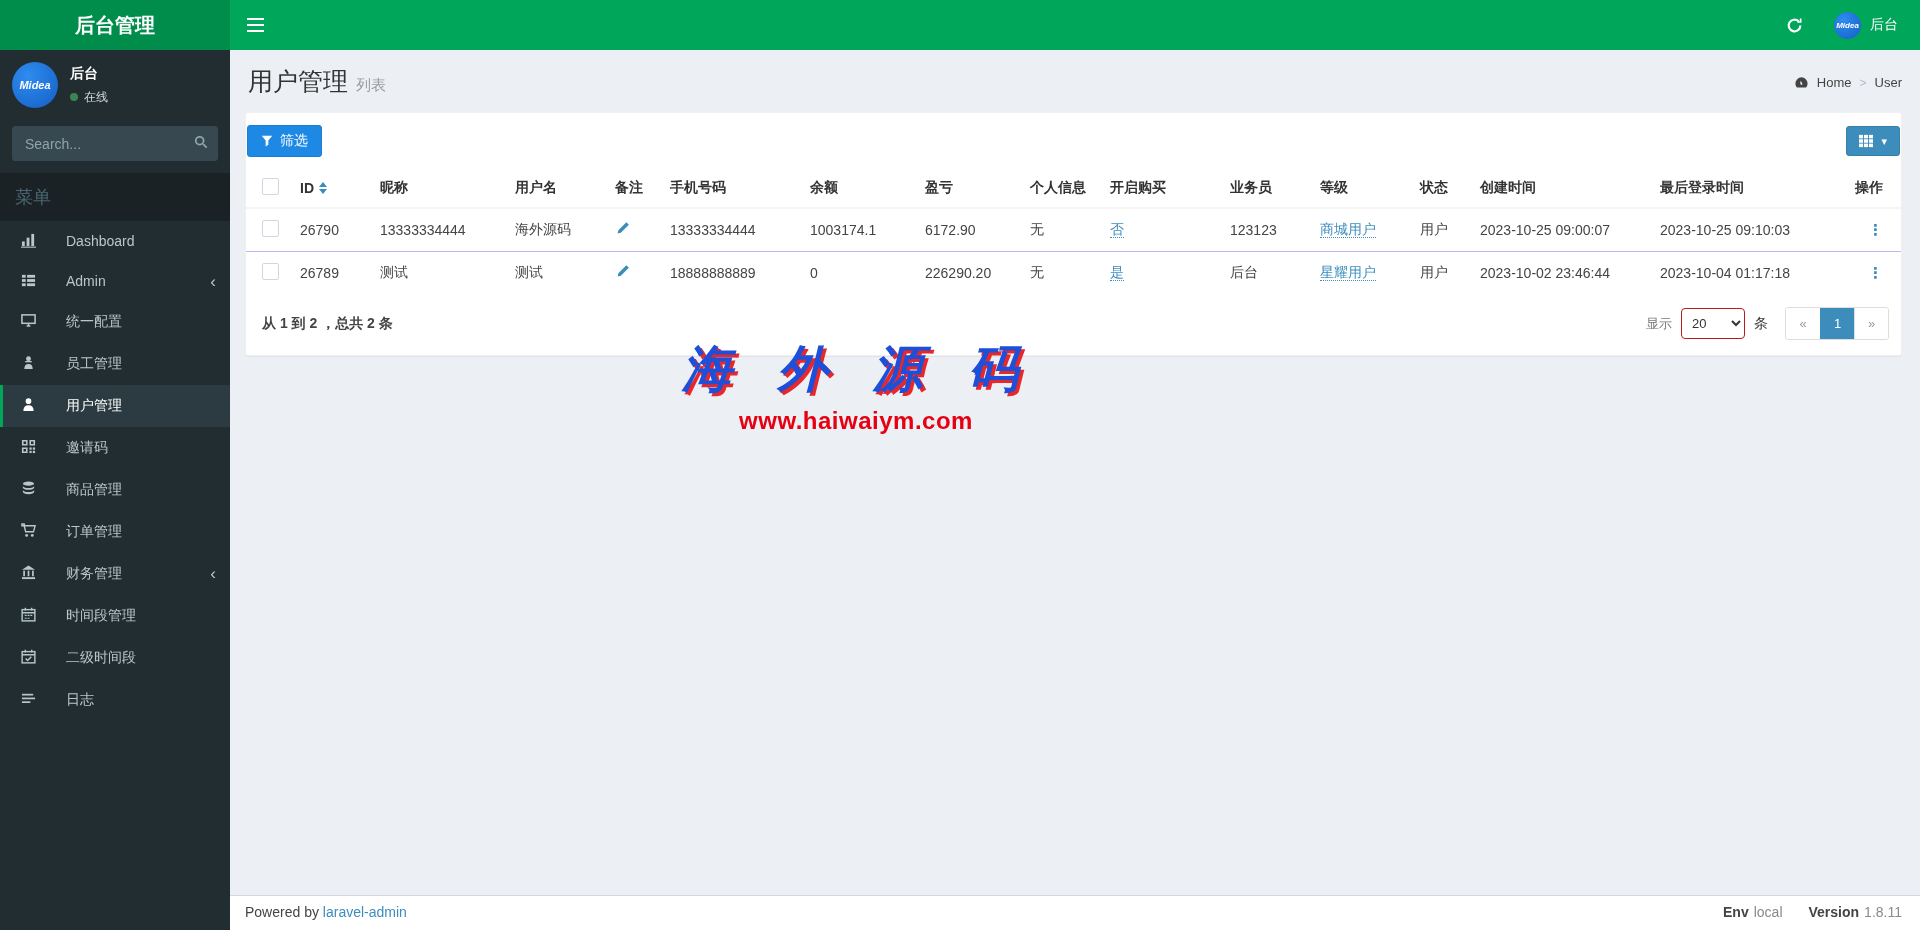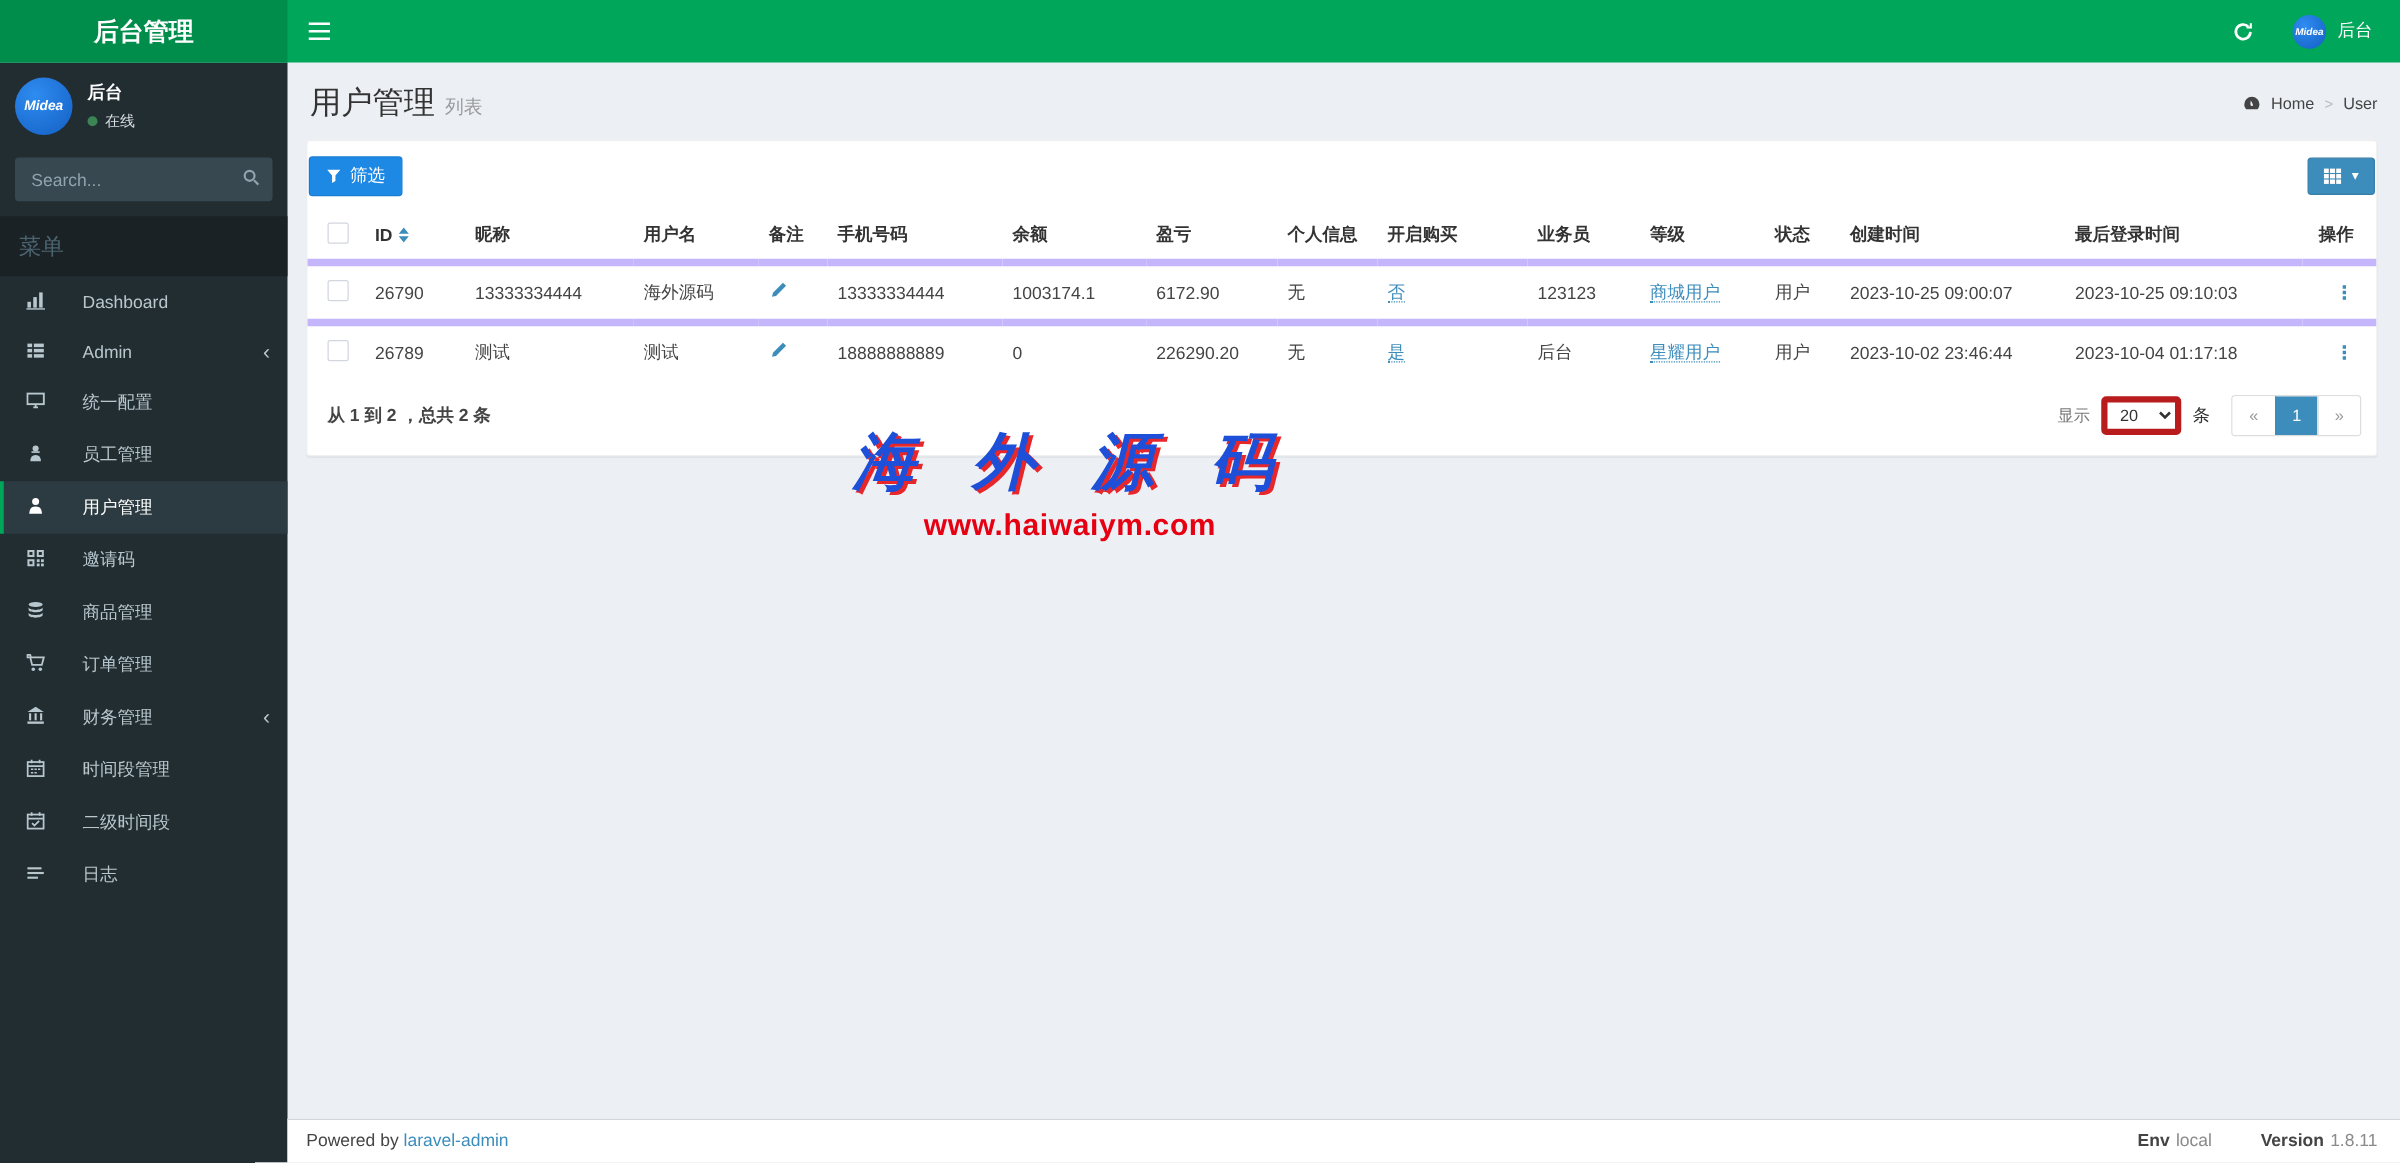--- a/index.html
+++ b/index.html
@@ -46,52 +46,52 @@
   .breadcrumb .bc-ico { color:#444; display:flex; }
 
   .box { background:#fff; border:1px solid #f0f0f0; border-radius:3px; margin:14px 18px 0 15px; box-shadow:0 1px 1px rgba(0,0,0,0.05); }
   .box-header { padding:12px 1px; display:flex; justify-content:space-between; align-items:center; }
   .btn-filter { background:#1e88e5; border:1px solid #1a7dd4; color:#fff; font-size:14px; padding:6px 13px; border-radius:3px; display:inline-flex; align-items:center; gap:7px; cursor:pointer; }
   .btn-grid { background:#3c8dbc; border:1px solid #367fa9; color:#fff; padding:7px 12px; border-radius:3px; display:inline-flex; align-items:center; gap:8px; cursor:pointer; }
   .btn-grid .caret { font-size:11px; line-height:1; }
 
   table.grid { width:calc(100% - 0px); border-collapse:collapse; table-layout:fixed; }
   table.grid th { text-align:left; font-weight:700; color:#333; font-size:14px; padding:9px 8px; border-bottom:2px solid #f4f4f4; }
-  table.grid td { font-size:14px; color:#444; padding:11px 8px; border-top:6px solid #c4b5fd; }
+  table.grid td { font-size:14px; color:#444; padding:11px 8px; border-top:1px solid #c4b5fd; }
   table.grid th:first-child, table.grid td:first-child { padding-left:16px; }
   .col-op { text-align:right !important; padding-right:18px !important; }
   .cb { width:17px; height:17px; border:1px solid #d2d6de; border-radius:2px; background:#fff; display:inline-block; cursor:pointer; }
   .th-id { display:inline-flex; align-items:center; gap:5px; }
   .sorter { display:inline-flex; flex-direction:column; gap:2px; cursor:pointer; }
   .sorter i { width:0; height:0; border-left:4px solid transparent; border-right:4px solid transparent; display:block; }
   .sorter .up { border-bottom:5px solid #3c8dbc; }
   .sorter .dn { border-top:5px solid #3c8dbc; }
   a.dlink { color:#3c8dbc; text-decoration:none; border-bottom:1px dotted #3c8dbc; cursor:pointer; }
   .pencil { color:#3c8dbc; cursor:pointer; display:inline-flex; }
   .ellip { color:#3c8dbc; font-size:15px; font-weight:700; cursor:pointer; letter-spacing:0; }
 
   .box-footer { padding:13px 12px 15px 16px; display:flex; justify-content:space-between; align-items:center; }
   .pg-summary { font-weight:700; font-size:14px; color:#444; }
   .pg-right { display:flex; align-items:center; gap:9px; }
   .pg-label { color:#777; font-size:13px;font-family:Liberation Mono, monospace; }
-  .per-page { height:31px; border:5px solid #b91c1c; border-radius:4px; background:#fff; font-size:13px; padding:0 6px; width:64px; color:#333; }
+  .per-page { height:31px; border:1px solid #b91c1c; border-radius:4px; background:#fff; font-size:13px; padding:0 6px; width:64px; color:#333; }
   .pager { display:inline-flex; border:1px solid #ddd; border-radius:3px; overflow:hidden; margin-left:8px; }
   .pager span { min-width:34px; height:31px; display:inline-flex; align-items:center; justify-content:center; font-size:13px; color:#999; background:#fff; border-left:1px solid #ddd; cursor:pointer; padding:0 10px; }
   .pager span:first-child { border-left:none; }
   .pager span.active { background:#3c8dbc; color:#fff; border-color:#3c8dbc; cursor:default; }
 
   
   .watermark { position:absolute; left:452px; top:286px; width:348px; text-align:center; pointer-events:none; }
   .wm1 { font-family:"DejaVu Serif","Liberation Serif",serif; font-style:italic; font-weight:700; font-size:50px; color:#1d4fd8; letter-spacing:14px; text-shadow:3px 3px 0 #e8272b; white-space:nowrap; }
   .wm2 { font-size:24px; font-weight:700; color:#e60012; margin-top:4px; letter-spacing:0.5px; }
 
   
   .main-footer { position:absolute; left:230px; right:0; bottom:0; height:35px; background:#fff; border-top:1px solid #d2d6de; padding:8px 18px 0 15px; display:flex; justify-content:space-between; font-size:14px; color:#444; z-index:25; }
   .main-footer a { color:#3c8dbc; text-decoration:none; }
-  .foot-right { display:flex; gap:39px; color:#444; }
+  .foot-right { display:flex; gap:26px; color:#444; }
   .foot-right b { font-weight:700; }
   .foot-right .muted { color:#8a8a8a; margin-left:5px; }
 
   svg { display:block; }
 </style>
 </head>
 <body>
 
 <div class="navbar">
   <div class="brand">后台管理</div>

